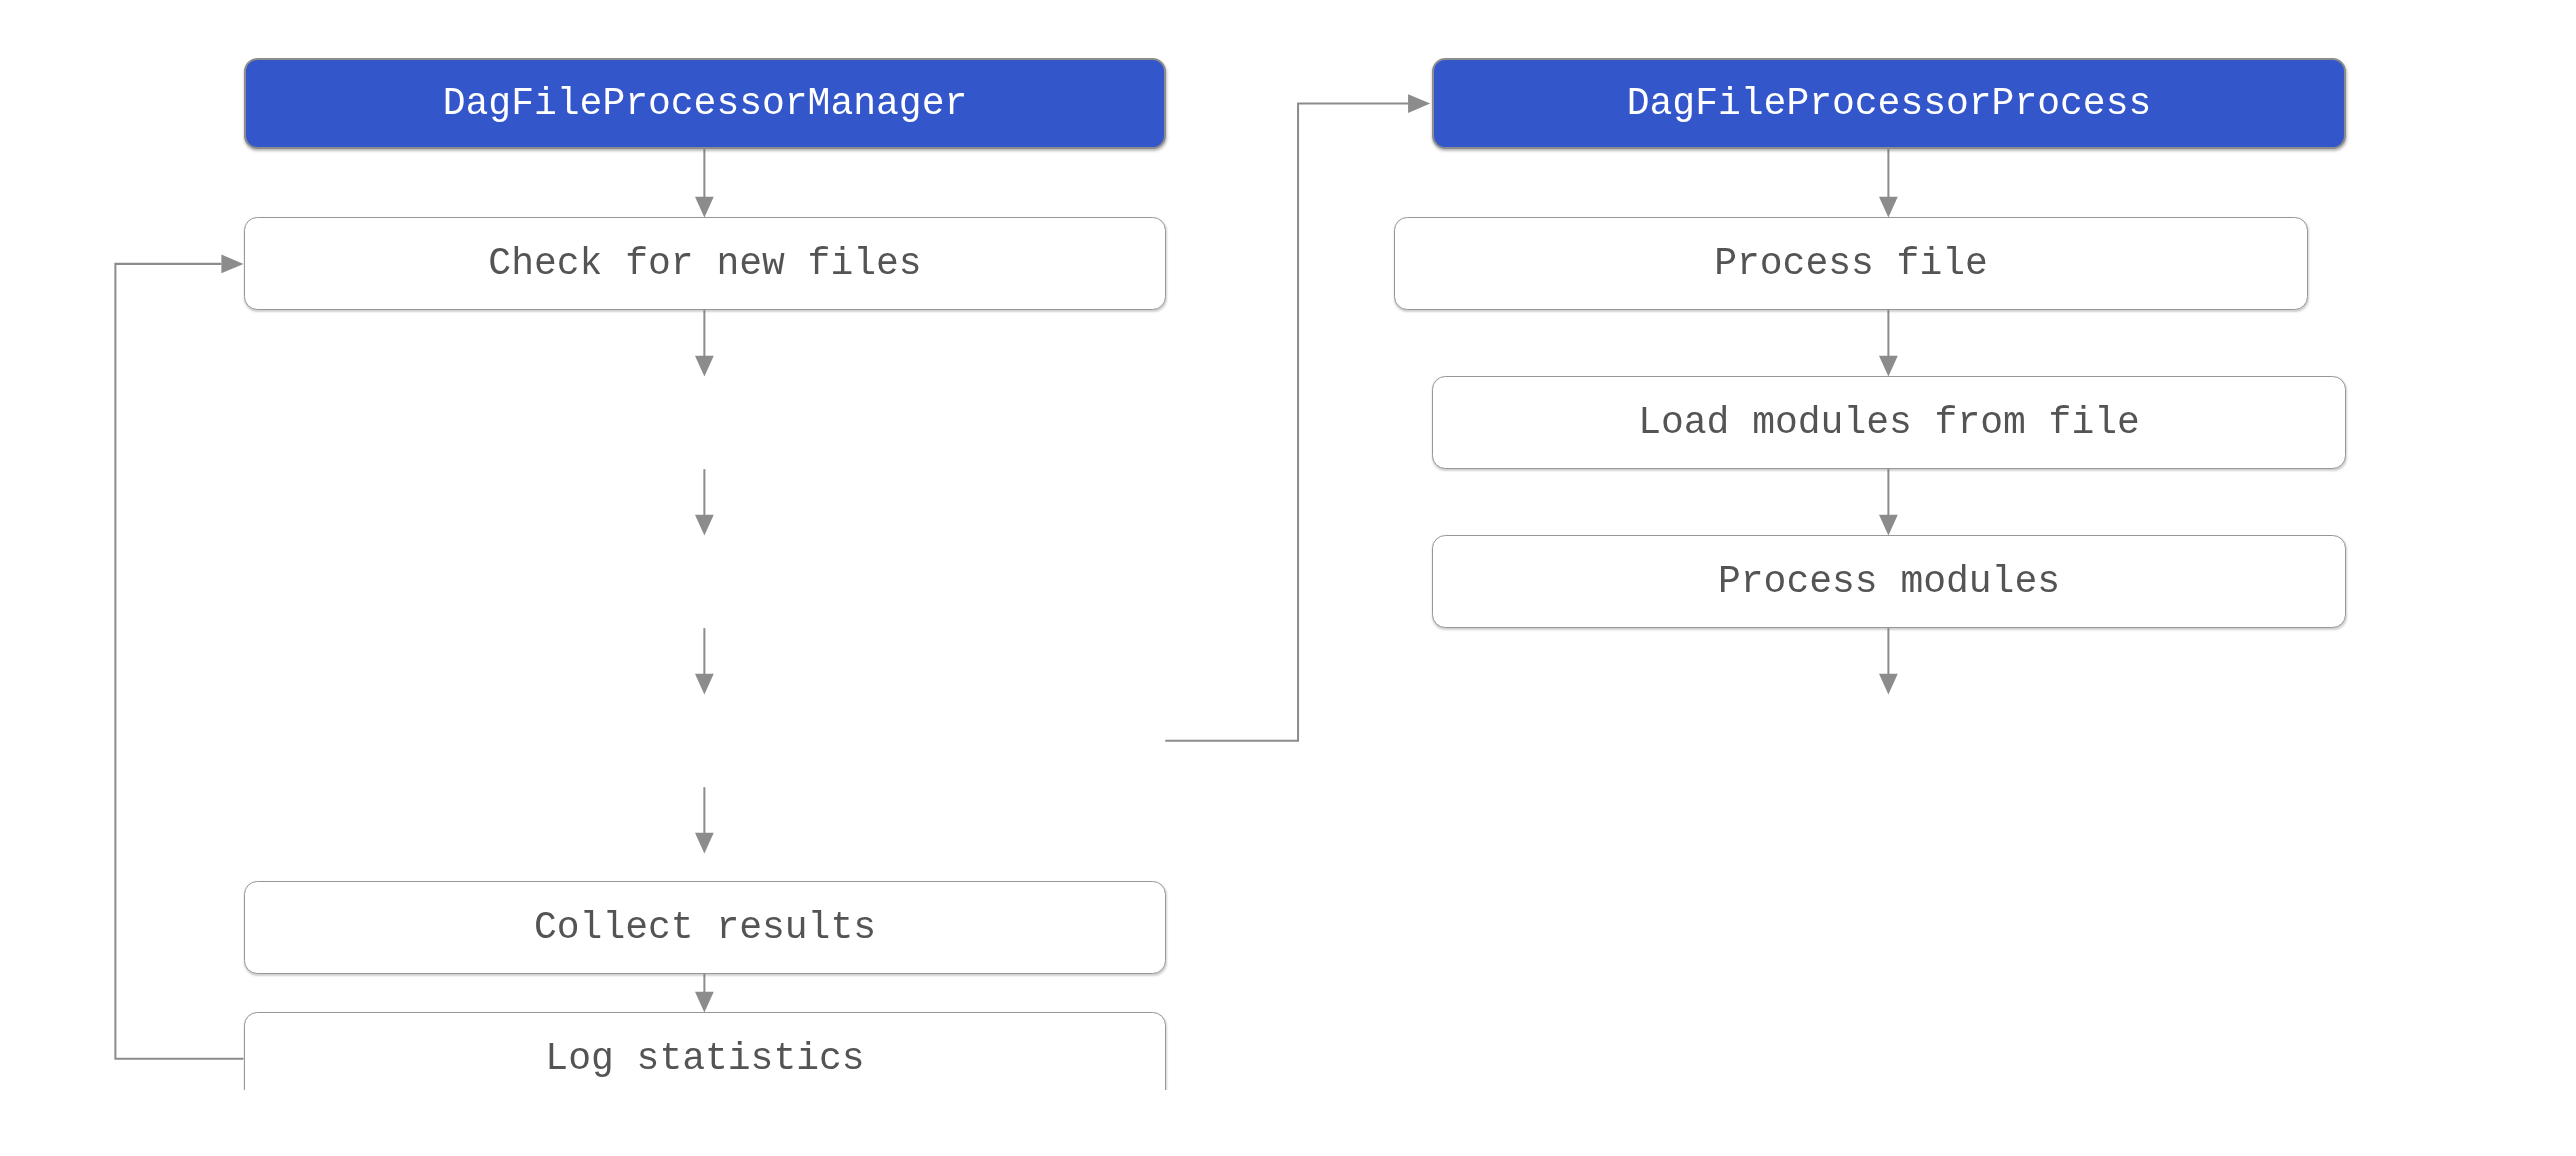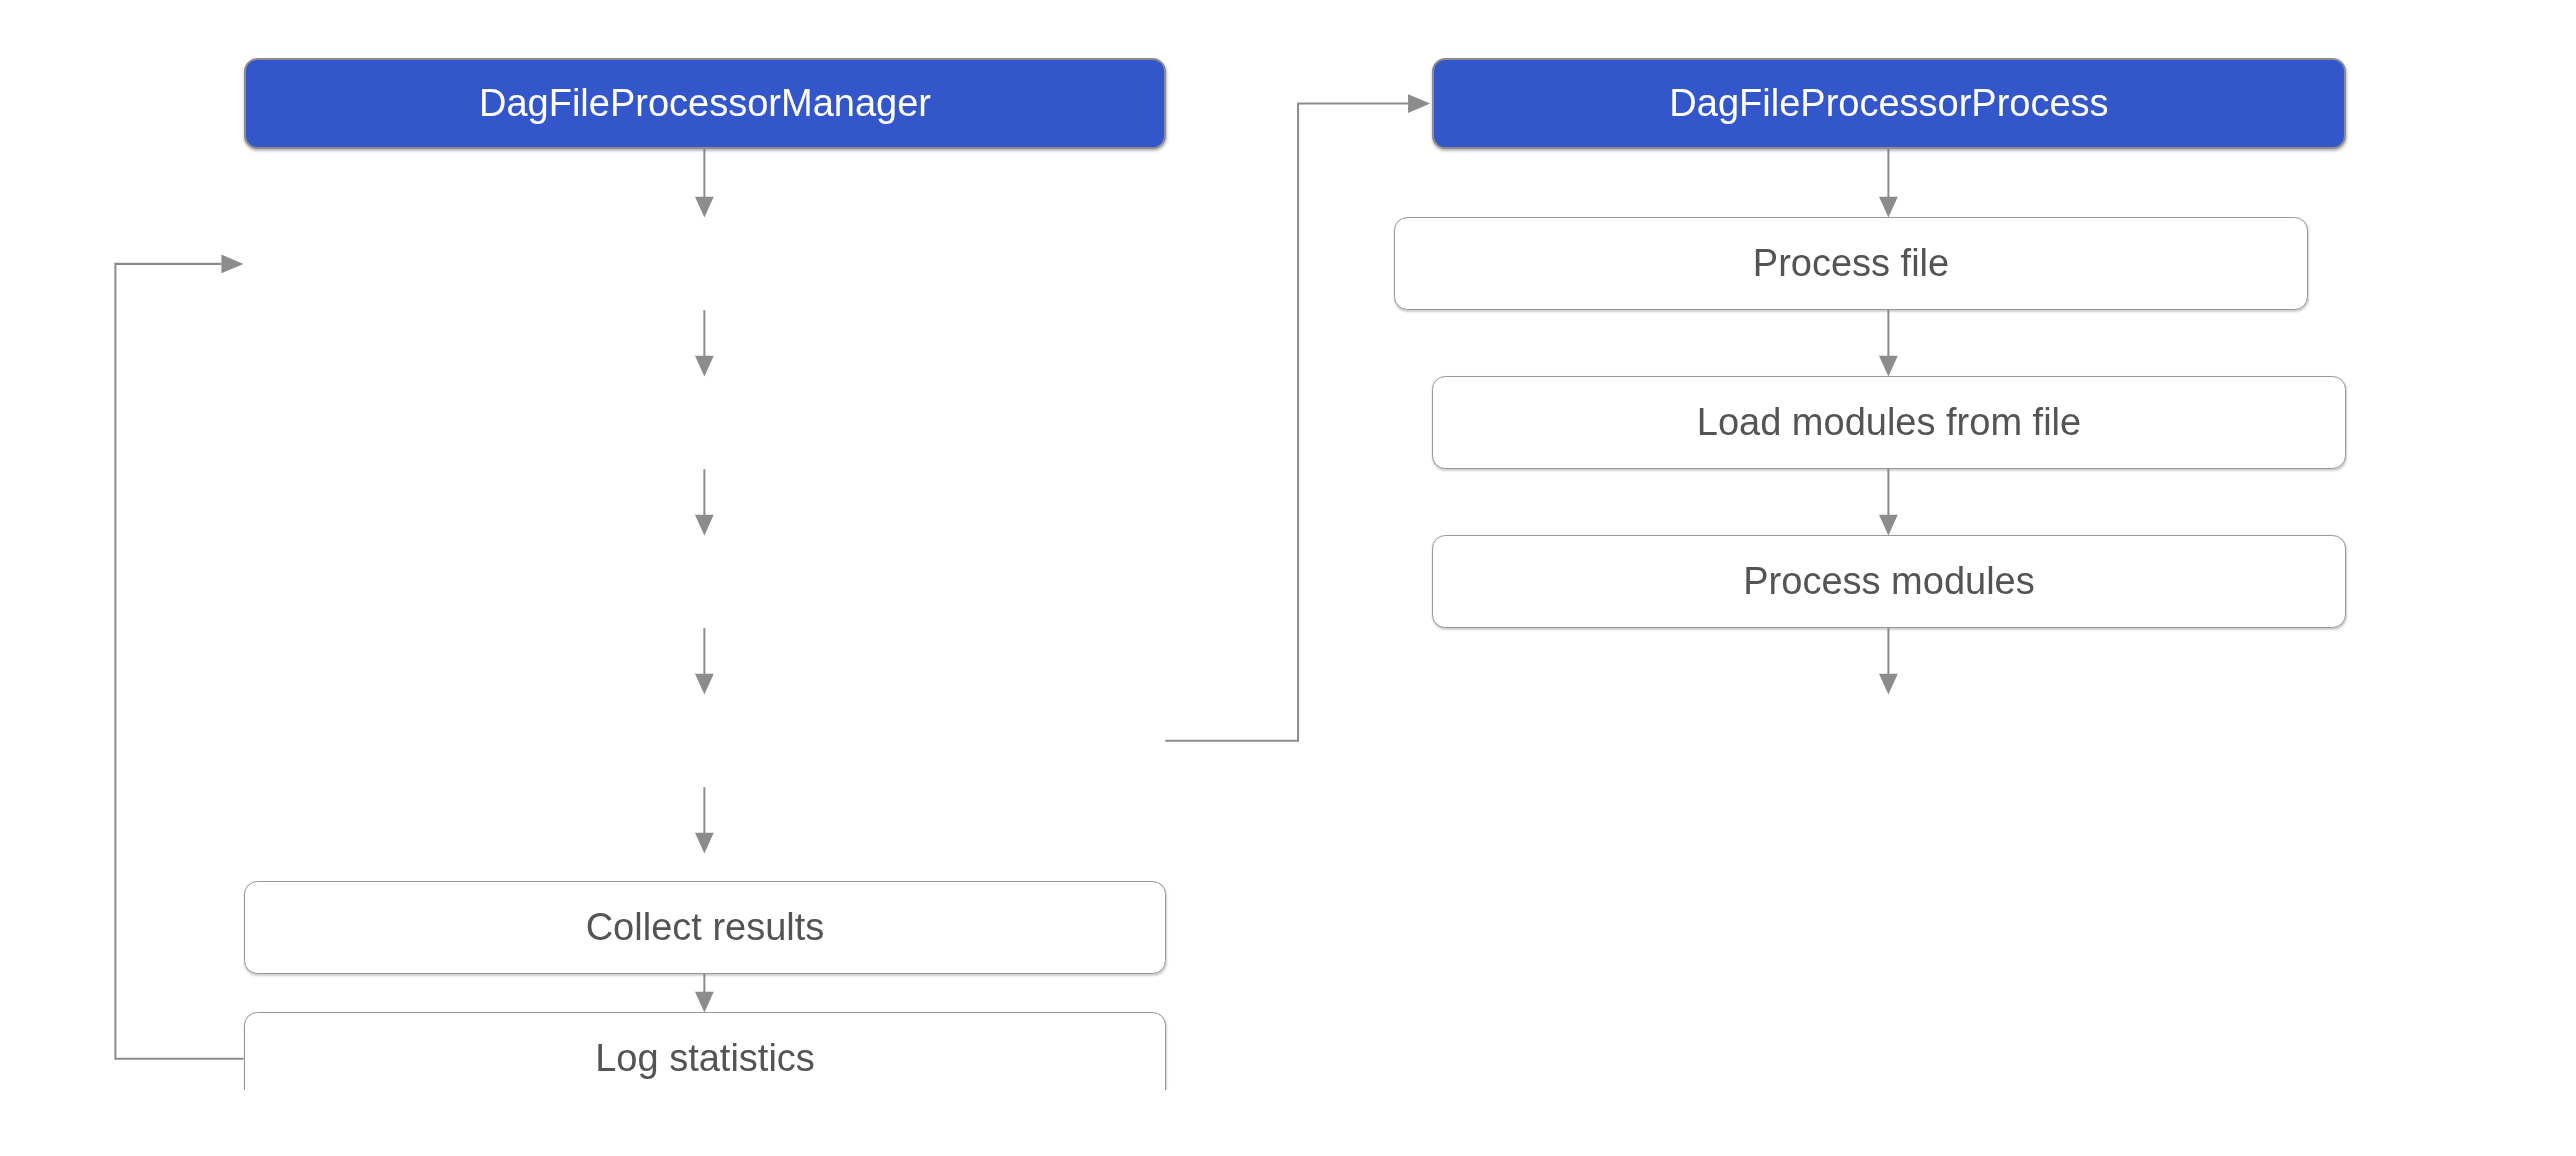--- a/index.html
+++ b/index.html
@@ -5,21 +5,21 @@
   html, body {
     margin: 0;
     padding: 0;
     background: #ffffff;
   }
   .canvas {
     position: relative;
     width: 2576px;
     height: 1090px;
     background: var(--bg, #ffffff);
-    font-family: Liberation Sans, sans-serif;
+    font-family: Liberation Mono, monospace;
     overflow: hidden;
   }
   .connector-layer {
     position: absolute;
     left: 0;
     top: 0;
     width: 2576px;
     height: 1157px;
   }
   .connector-layer path {
@@ -115,20 +115,23 @@
     </g>
     <g>
       <path d="M 2815 936 V 1005"></path>
         <polygon points="2801,1004 2829,1004 2815,1035"></polygon>
     </g>
   </svg>
 
   <div class="node header-node" style="left:244px; top:58px; width:922px; height:91px">
     <span>DagFileProcessorManager</span>
   </div>
+  <div class="node step-node" style="left:244px; top:217px; width:922px; height:93px">
+    <span>Check for new files</span>
+  </div>
   <div class="node step-node" style="left:244px; top:881px; width:922px; height:93px">
     <span>Collect results</span>
   </div>
   <div class="node step-node" style="left:244px; top:1012px; width:922px; height:93px">
     <span>Log statistics</span>
   </div>
 
   <div class="node header-node" style="left:1432px; top:58px; width:914px; height:91px">
     <span>DagFileProcessorProcess</span>
   </div>

